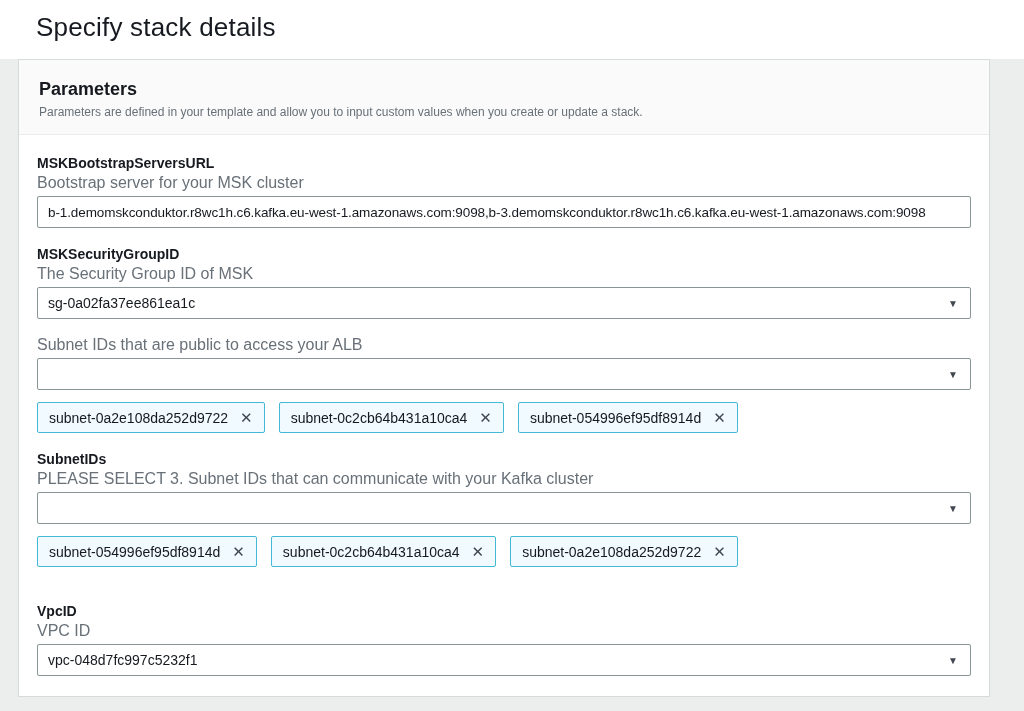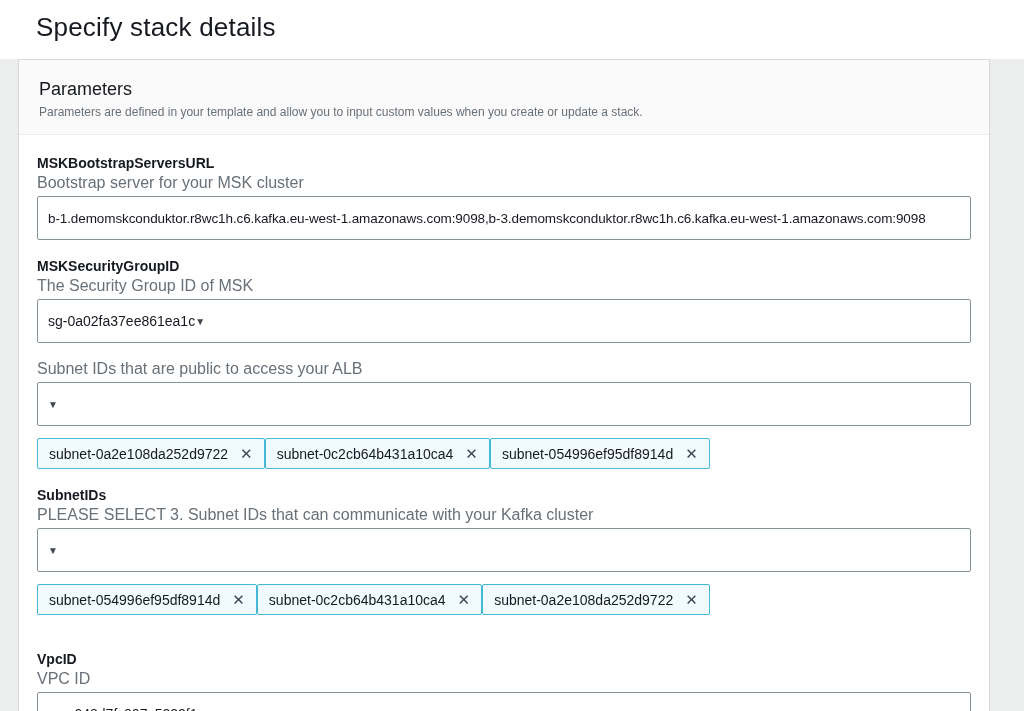--- a/index.html
+++ b/index.html
@@ -27,52 +27,53 @@
     border: 1px solid #d5dbdb;
     border-radius: 0;
     display: flex;
     flex-direction: column;
   }
   .panel-header {
     background: #fafafa;
     border-bottom: 1px solid #eaeded;
     padding: 19px 20px 15px 20px;
   }
-  .panel-title { font-size: 18px; font-weight: 400; color: #16191f; }
+  .panel-title { font-size: 18px; font-weight: 700; color: #16191f; }
   .panel-desc { font-size: 12px; color: #687078; margin-top: 5px; }
 
   .panel-body { padding: 20px 18px 12px 18px; flex: 1; }
 
   .field { margin-bottom: 18px; }
   .field:last-child { margin-bottom: 0; margin-top: 36px; }
   .field-label { font-size: 14px; font-weight: 700; color: #16191f; line-height: 17px; }
   .field-hint  { font-size: 16px; color: #687078; margin-top: 3px; line-height: 15px; }
 
   .text-input, .select {
     margin-top: 6px;
     width: 100%;
-    height: 44px;
+    height: 32px;
     background: #ffffff;
     border: 1px solid #879596;
     border-radius: 2px;
     font-size: 13.5px;
     color: #16191f;
     padding: 0 10px;
     font-family: "Liberation Sans", "DejaVu Sans", sans-serif;
   }
   .text-input { display: block; white-space: nowrap; overflow: hidden; letter-spacing: -0.1px; }
   .select {
     display: flex;
     align-items: center;
+    justify-content: space-between;
     cursor: pointer;
   }
   .select-value { font-size: 14px; color: #16191f; }
   .caret { font-size: 10px; color: #414750; margin-right: 2px; }
 
-  .tokens { margin-top: 12px; display: flex; }
+  .tokens { margin-top: 12px; display: flex; gap: 14px; }
   .token {
     display: inline-flex;
     align-items: center;
     height: 31px;
     padding: 0 11px;
     background: #f1faff;
     border: 1px solid #44b9d6;
     border-radius: 2px;
     font-size: 14px;
     color: #16191f;

